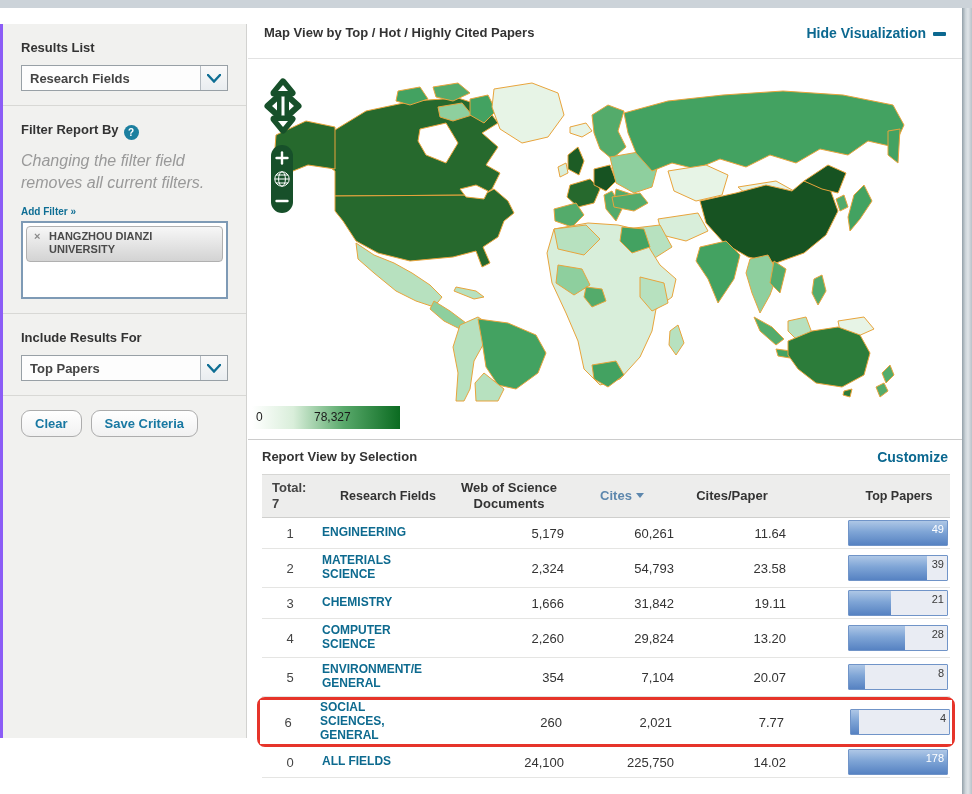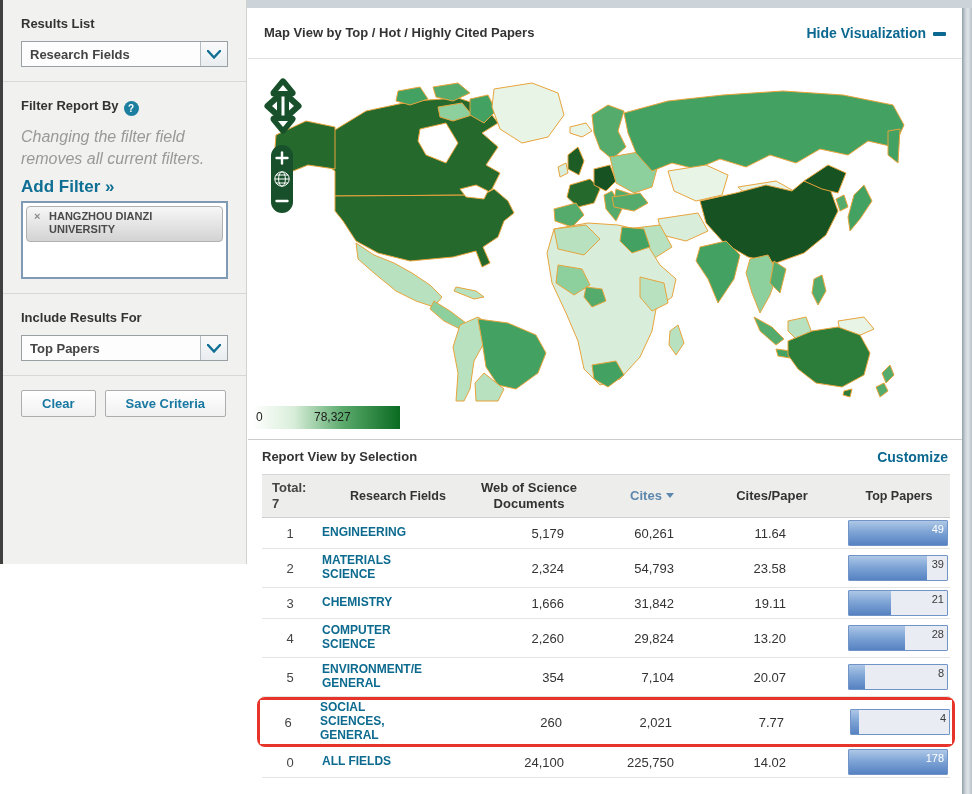--- a/index.html
+++ b/index.html
@@ -5,43 +5,43 @@
   html,body{margin:0;padding:0;}
   body{
     width:972px;height:794px;position:relative;overflow:hidden;
     background:#ffffff;font-family:"Liberation Sans",sans-serif;color:#333;
   }
   
   .top-strip{position:absolute;left:0;top:0;width:972px;height:8px;background:#ccd3d9;}
   .right-strip{position:absolute;right:0;top:8px;width:10px;height:786px;
     background:linear-gradient(90deg,#93a0a9 0%,#ccd4d9 35%,#dfe4e8 60%,#b9c2c9 100%);}
   
-  .sidebar{position:absolute;left:0;top:0;width:247px;height:564px;background:#f1f1ef;
-    border-right:1px solid #d2d2d0;box-sizing:border-box;border-left:3px solid #404040;}
+  .sidebar{position:absolute;left:0;top:24px;width:247px;height:714px;background:#f1f1ef;
+    border-right:1px solid #d2d2d0;box-sizing:border-box;border-left:3px solid #8b5cf6;}
   .sb-section{padding:12px 18px 14px 18px;border-bottom:1px solid #d8d8d5;}
   .sb-heading{font-size:13px;font-weight:bold;color:#333;margin:4px 0 10px 0;}
   .dropdown{height:24px;background:#fdfdfd;border:1px solid #98a0a6;display:flex;
     align-items:center;cursor:pointer;}
   .dropdown .dd-text{flex:1;padding-left:8px;font-size:13px;font-weight:bold;color:#444;
     white-space:nowrap;overflow:hidden;}
   .dd-arrow{width:26px;height:100%;border-left:1px solid #b5bcc2;display:flex;
     align-items:center;justify-content:center;background:linear-gradient(#fafafa,#e9edf0);}
   .note{font-style:italic;color:#999;font-size:16px;line-height:1.35;margin:2px 0 8px 0;}
   .help-icon{display:inline-flex;width:15px;height:15px;border-radius:50%;background:#1c7f9f;
     color:#fff;font-size:10px;font-weight:bold;align-items:center;justify-content:center;
     vertical-align:-2px;margin-left:5px;cursor:pointer;}
-  .add-filter{color:#0e6e94;font-weight:bold;font-size:17px;cursor:pointer;display:inline-block;margin-bottom:4px;}
+  .add-filter{color:#0e6e94;font-weight:bold;font-size:10px;cursor:pointer;display:inline-block;margin-bottom:4px;}
   .filter-box{border:2px solid #7e9ab5;background:#fff;height:68px;padding:3px;}
   .filter-tag{background:linear-gradient(#f7f7f7,#d3d3d3);border:1px solid #b0b0b0;border-radius:4px;
     padding:3px 6px 4px 22px;position:relative;font-size:11px;font-weight:bold;color:#4a4a4a;
     line-height:1.2;text-transform:uppercase;}
   .tag-x{position:absolute;left:7px;top:3px;color:#8a8a8a;font-weight:bold;font-size:11px;cursor:pointer;}
   .btn-row{padding:14px 18px;display:flex;gap:9px;}
-  .btn{background:linear-gradient(#ffffff,#f1f1f1);border:1px solid #adadad;border-radius:2px;
-    padding:5px 20px;font-size:13px;font-weight:bold;color:#1878a2;cursor:pointer;
+  .btn{background:linear-gradient(#ffffff,#f1f1f1);border:1px solid #adadad;border-radius:9px;
+    padding:5px 13px;font-size:13px;font-weight:bold;color:#1878a2;cursor:pointer;
     font-family:"Liberation Sans",sans-serif;}
   
   .main{position:absolute;left:248px;top:8px;width:714px;height:786px;background:#fff;}
   .map-header{height:50px;line-height:50px;padding:0 16px;border-bottom:1px solid #e2e2e2;
     display:flex;justify-content:space-between;align-items:center;}
   .panel-title{font-size:13px;font-weight:bold;color:#333;}
   .teal-link{color:#0b6890;font-weight:bold;font-size:14px;cursor:pointer;white-space:nowrap;}
   .minus-icon{display:inline-block;width:13px;height:4px;background:#0b6890;border-radius:1px;
     margin-left:7px;vertical-align:2px;}
   .map-body{position:relative;height:380px;border-bottom:1px solid #cccccc;}
@@ -51,21 +51,21 @@
   .zoom-pill{margin-left:9px;margin-top:6px;display:block;}
   .legend{position:absolute;left:4px;bottom:10px;width:148px;height:23px;
     background:linear-gradient(90deg,#ffffff 0%,#d9eeda 28%,#59a96b 62%,#0b6b21 100%);}
   .legend .lg-min{position:absolute;left:4px;top:4px;font-size:12px;color:#222;}
   .legend .lg-max{position:absolute;left:62px;top:4px;font-size:12px;color:#1a1a1a;}
   
   .report-header{height:34px;line-height:34px;padding:0 14px;display:flex;
     justify-content:space-between;align-items:center;}
   .rt{margin:0 12px 0 14px;}
   .hdr-row{display:flex;align-items:center;height:42px;background:#ededec;
-    border-top:1px solid #d6d6d4;border-bottom:1px solid #cfcfcd;font-size:12.5px;font-weight:bold;color:#333;gap:10px;}
+    border-top:1px solid #d6d6d4;border-bottom:1px solid #cfcfcd;font-size:12.5px;font-weight:bold;color:#333;}
   .row{display:flex;align-items:center;background:#fff;border-bottom:1px solid #e5e5e3;}
   .c-rank{width:56px;text-align:center;font-size:13px;color:#444;}
   .c-field{width:136px;padding-left:4px;box-sizing:border-box;}
   .c-field span{display:block;font-size:12px;font-weight:bold;color:#0d6a8f;cursor:pointer;line-height:1.15;}
   .c-docs{width:116px;text-align:right;padding-right:6px;box-sizing:border-box;font-size:13px;}
   .c-cites{width:108px;text-align:right;padding-right:4px;box-sizing:border-box;font-size:13px;}
   .c-cpp{width:110px;text-align:right;padding-right:2px;box-sizing:border-box;font-size:13px;}
   .c-top{margin-left:auto;width:102px;}
   .hdr-row .c-docs,.hdr-row .c-cites,.hdr-row .c-cpp,.hdr-row .c-top{text-align:center;line-height:1.2;}
   .hdr-row .c-field{text-align:center;}

